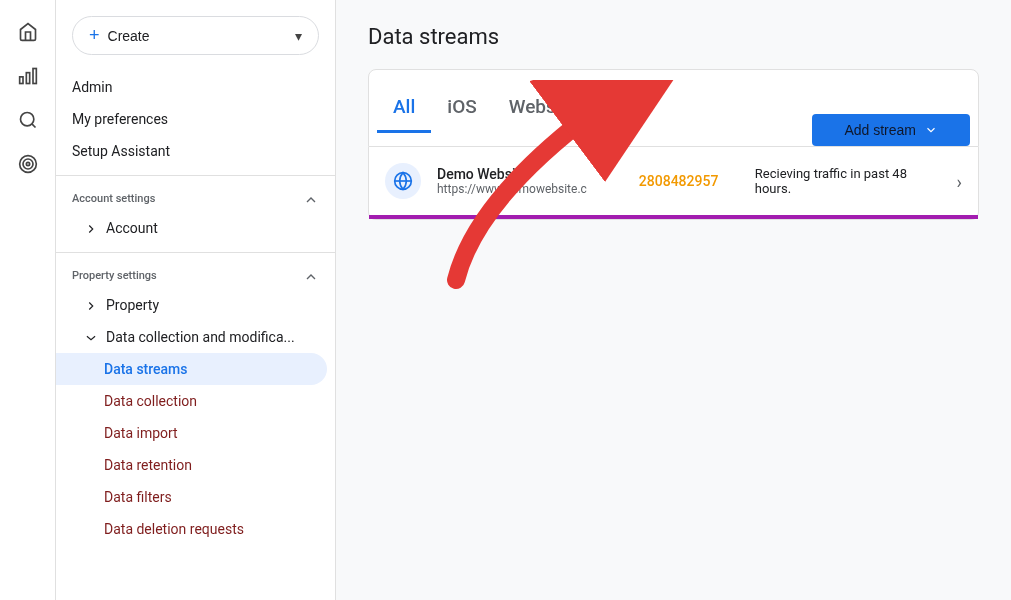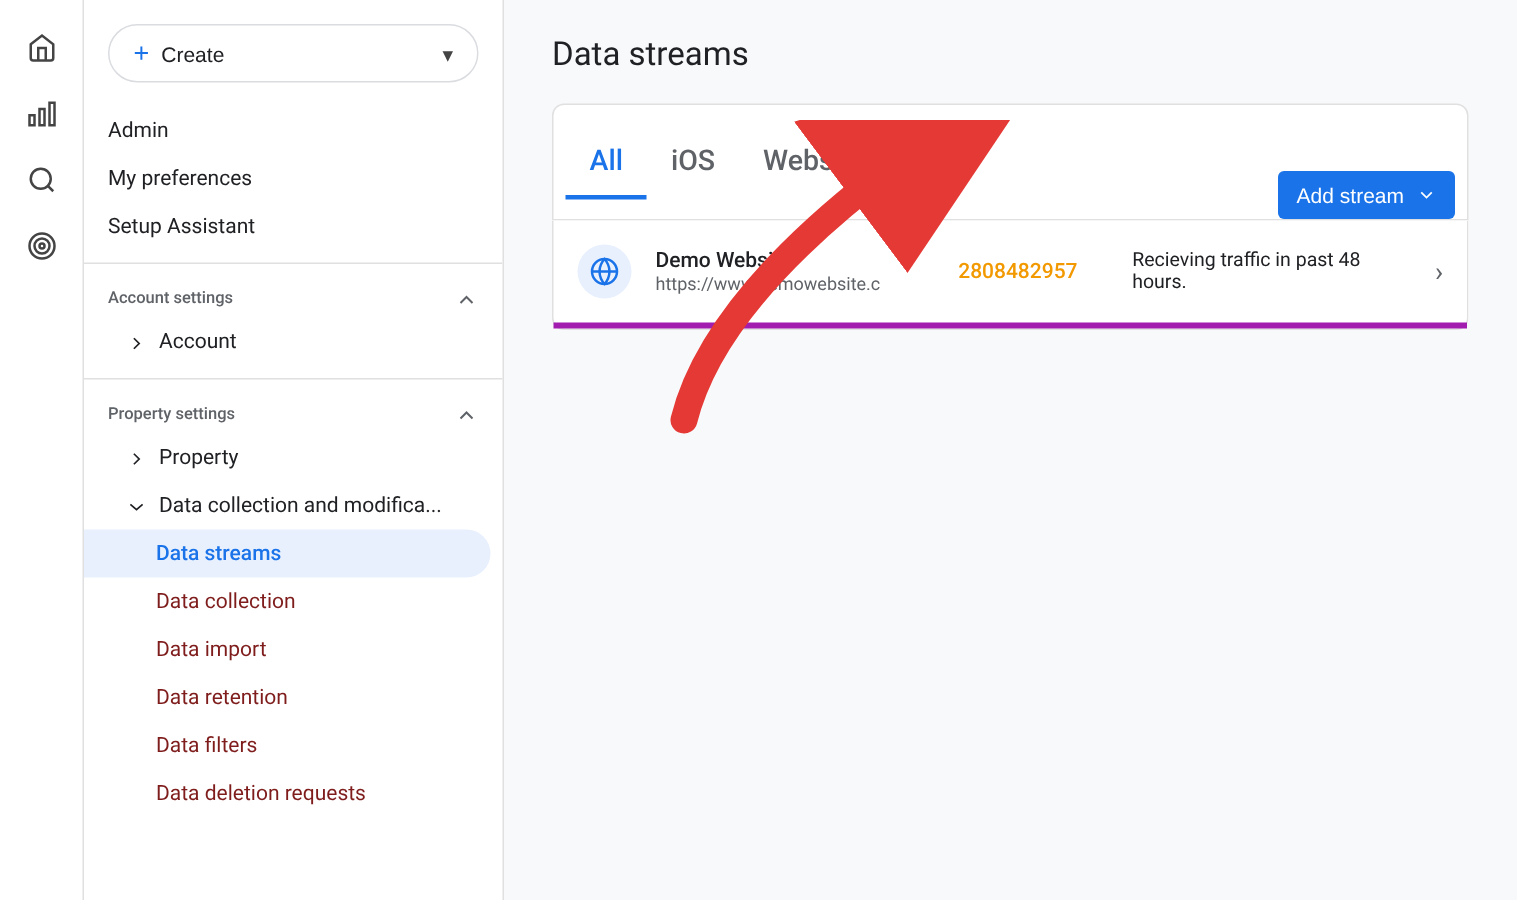--- a/index.html
+++ b/index.html
@@ -116,24 +116,24 @@
       border-bottom: 3px solid transparent;
       font-weight: 500;
     }
     .tab.active {
       color: #1a73e8;
       border-bottom: 3px solid #1a73e8;
     }
     .add-stream-btn {
       margin-left: auto;
       background: #1a73e8;
-      color: #ffffff;
+      color: #0f172a;
       border: none;
       border-radius: 4px;
-      padding: 8px 12px;
+      padding: 8px 32px;
       font-size: 14px;
       font-weight: 500;
       cursor: pointer;
       display: flex;
       align-items: center;
       gap: 8px;
       margin-top: 44px;
     }
 
     

